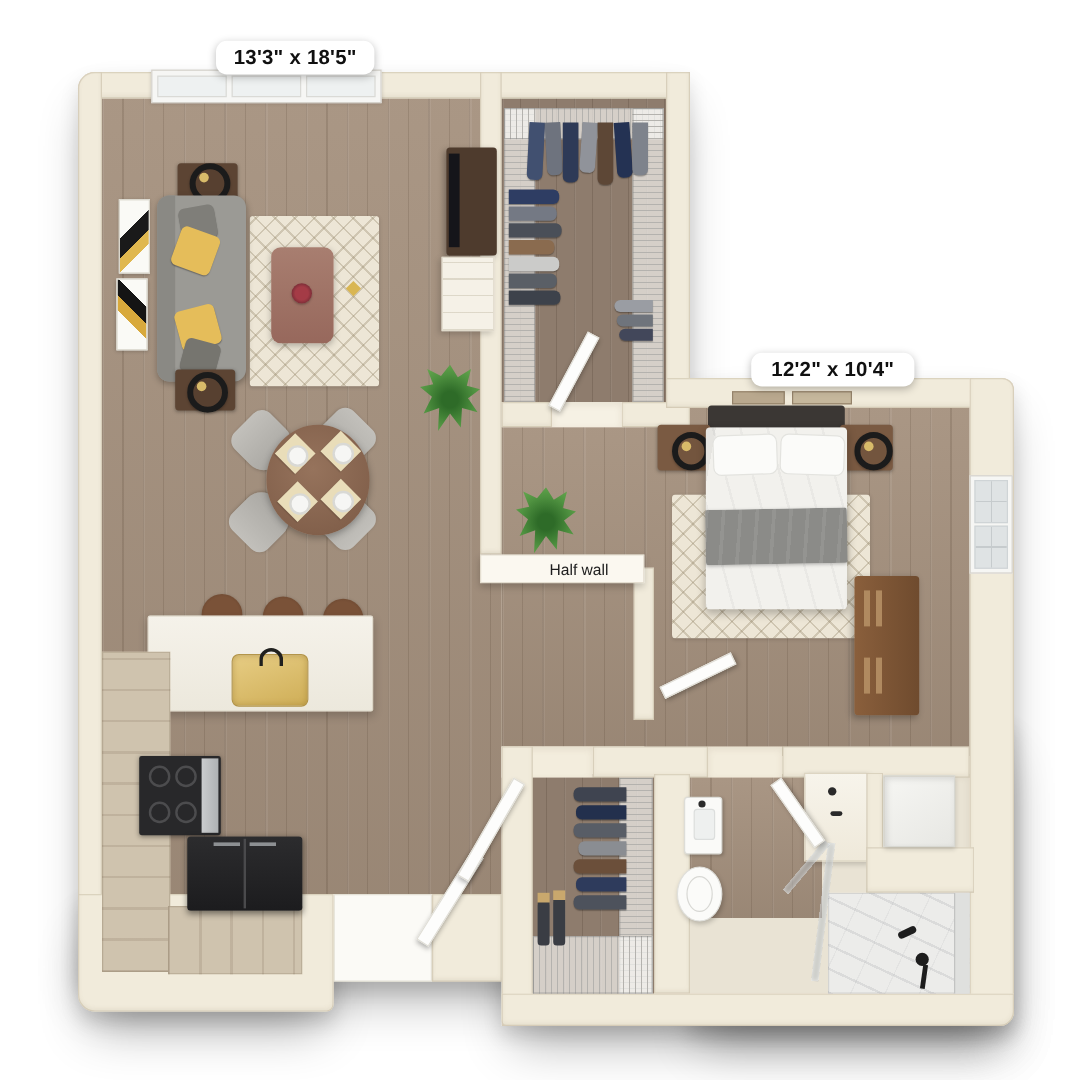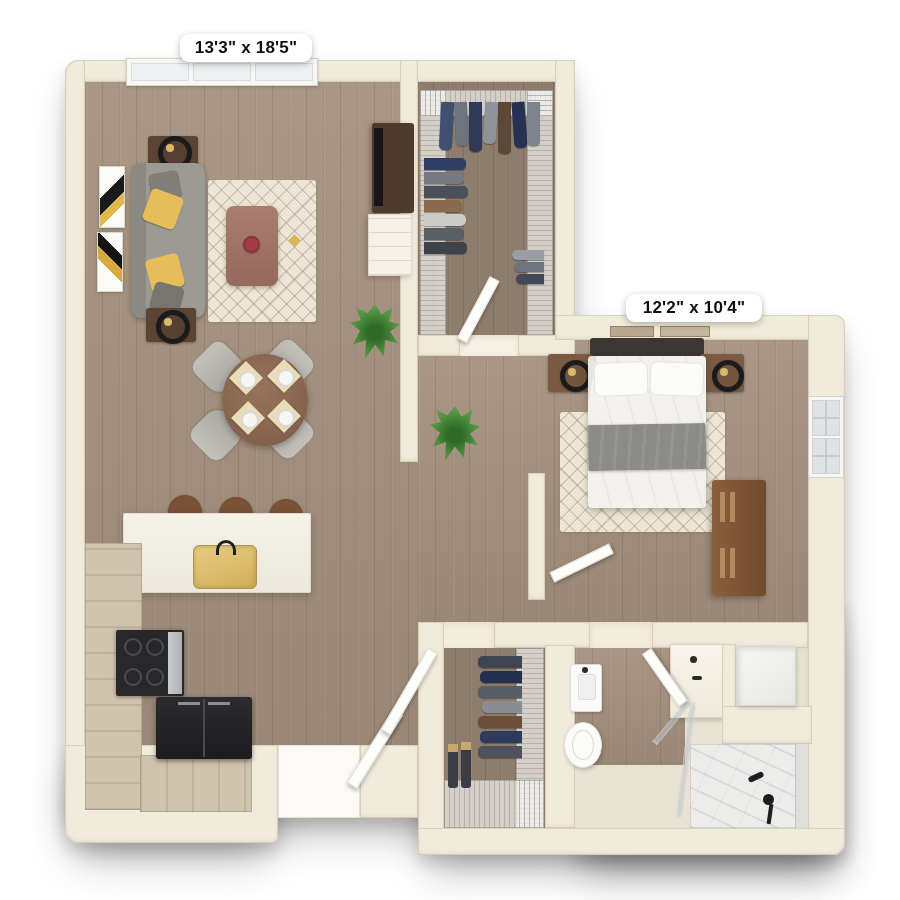--- a/index.html
+++ b/index.html
@@ -94,20 +94,23 @@
   <div class="abs wall" style="left:808px;top:315px;width:37px;height:540px;border-radius:0 10px 12px 0;"></div>
   <div class="abs wall" style="left:528px;top:473px;width:17px;height:127px;"></div>
   <div class="abs wall" style="left:418px;top:622px;width:14px;height:26px;"></div>
   <div class="abs wall" style="left:494px;top:622px;width:96px;height:26px;"></div>
   <div class="abs wall" style="left:652px;top:622px;width:156px;height:26px;"></div>
   <div class="abs wall" style="left:418px;top:622px;width:26px;height:233px;"></div>
   <div class="abs wall" style="left:545px;top:645px;width:30px;height:183px;"></div>
   <div class="abs wall" style="left:418px;top:828px;width:427px;height:27px;border-radius:0 0 12px 4px;"></div>
   <div class="abs wall" style="left:65px;top:745px;width:213px;height:98px;border-radius:0 0 6px 14px;"></div>
   <div class="abs wall" style="left:360px;top:745px;width:58px;height:73px;"></div>
+  <div class="abs halfwall" style="left:400px;top:462px;width:137px;height:24px;">
+    <span>Half wall</span>
+  </div>
 
   <div class="abs" style="left:126px;top:58px;width:190px;height:26px;background:#f6f6f4;border:1px solid #d5d2cb;box-shadow:0 1px 3px rgba(0,0,0,0.18);">
     <div class="abs" style="left:4px;top:4px;width:56px;height:16px;background:#eef1f1;border:1px solid #dadad6;"></div>
     <div class="abs" style="left:66px;top:4px;width:56px;height:16px;background:#eef1f1;border:1px solid #dadad6;"></div>
     <div class="abs" style="left:128px;top:4px;width:56px;height:16px;background:#eef1f1;border:1px solid #dadad6;"></div>
   </div>
   <div class="abs" style="left:808px;top:396px;width:34px;height:80px;background:#f6f6f4;border:1px solid #d5d2cb;">
     <div class="abs" style="left:3px;top:3px;width:26px;height:34px;background:#dfe3e4;border:1px solid #cfd4d6;background-image:linear-gradient(90deg,transparent 48%,#c6cbcd 48% 52%,transparent 52%),linear-gradient(0deg,transparent 48%,#c6cbcd 48% 52%,transparent 52%);"></div>
     <div class="abs" style="left:3px;top:41px;width:26px;height:34px;background:#dfe3e4;border:1px solid #cfd4d6;background-image:linear-gradient(90deg,transparent 48%,#c6cbcd 48% 52%,transparent 52%),linear-gradient(0deg,transparent 48%,#c6cbcd 48% 52%,transparent 52%);"></div>
   </div>

